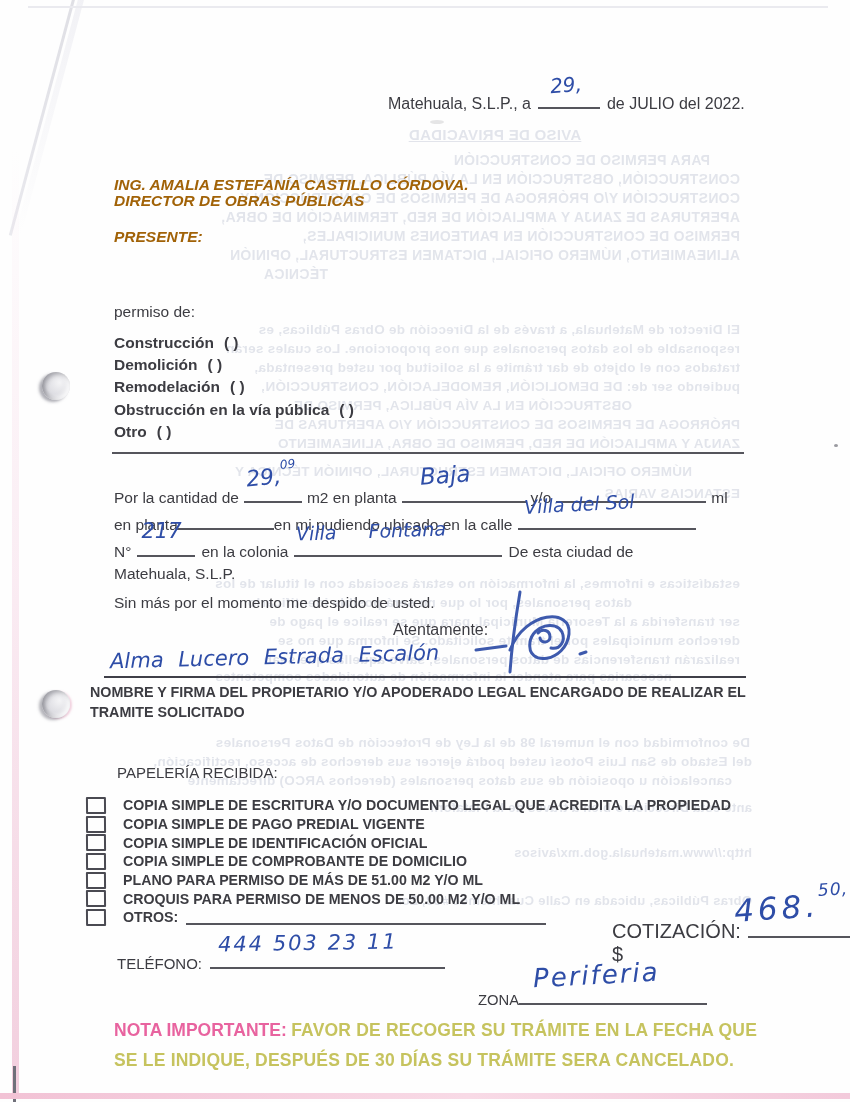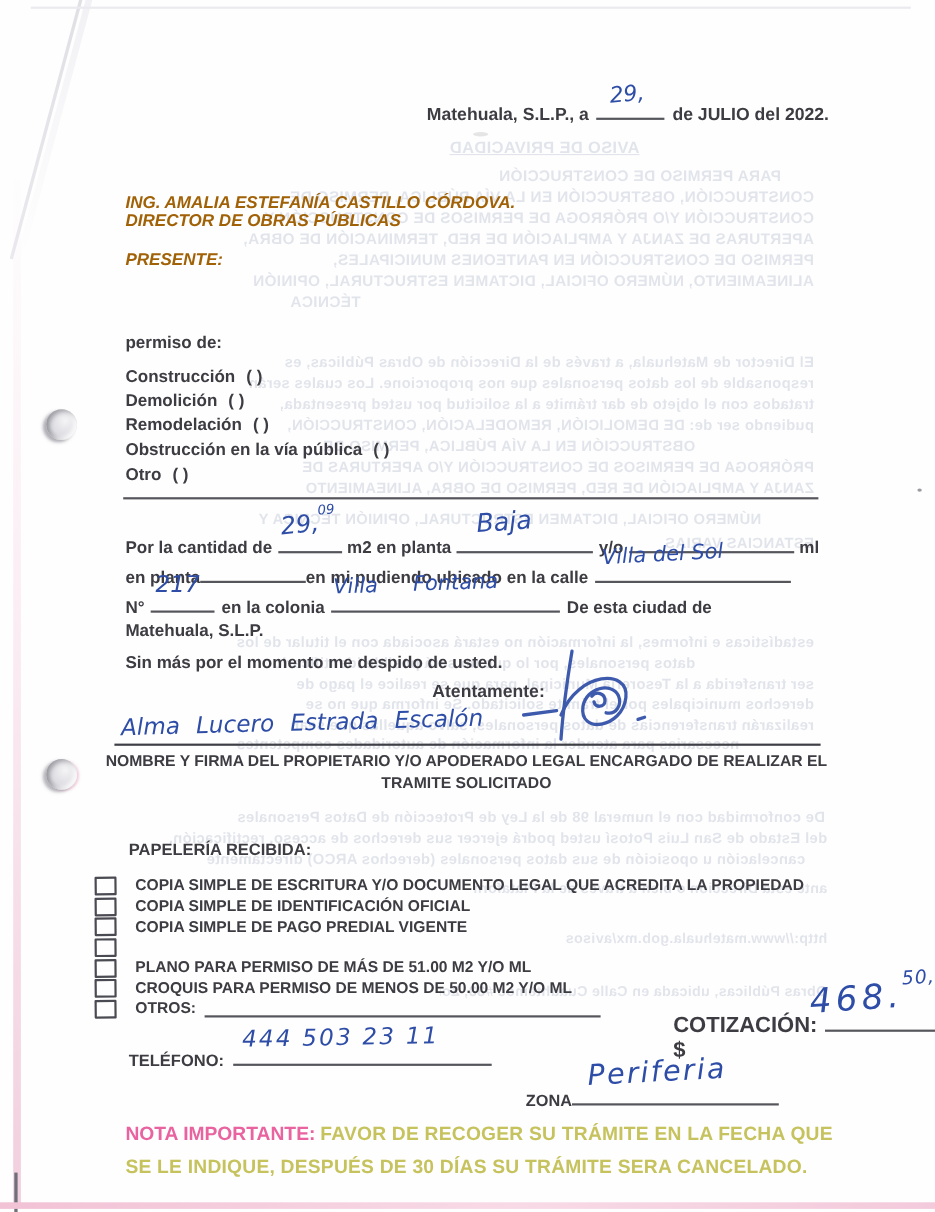--- a/index.html
+++ b/index.html
@@ -24,31 +24,31 @@
     background:radial-gradient(circle at 62% 38%,#f4f4f6 0%,#dcdce1 55%,#9b9ba3 100%);
     box-shadow:-3px 2px 3px rgba(110,110,122,.55), inset 3px 2px 4px rgba(90,90,100,.45), inset -3px -2px 4px rgba(255,255,255,.85);}
   .hole.h1{left:42px;top:372px;}
   .hole.h2{left:42px;top:690px;box-shadow:-3px 2px 3px rgba(110,110,122,.5),2px 1px 2px rgba(232,170,195,.5), inset 3px 2px 4px rgba(90,90,100,.45), inset -3px -2px 4px rgba(255,255,255,.85);}
   .speck{position:absolute;border-radius:50%;background:#9a9aa0;}
   
   .bleed{position:absolute;transform:scaleX(-1);color:#98a2b9;opacity:.27;
     font-weight:700;filter:blur(.4px);white-space:nowrap;overflow:hidden;letter-spacing:.3px;}
   
   .abs{position:absolute;}
-  .print{font-weight:700;color:#3c3c42;}
+  .print{font-weight:400;color:#3c3c42;}
   .sz{font-size:15.5px;}
   .italicline{font-style:italic;font-weight:700;color:#a16207;font-size:15.5px;}
   .row{display:flex;align-items:baseline;}
   .ufield{display:inline-block;border-bottom:2px solid #55555c;height:17px;position:relative;vertical-align:baseline;}
   .hw{font-family:"DejaVu Sans",sans-serif;font-style:italic;color:#2e4da7;white-space:nowrap;position:absolute;}
   .hw sup{font-size:.55em;position:relative;top:-.5em;}
   .opt-row{display:flex;align-items:baseline;height:22.2px;font-size:15.5px;font-weight:700;}
   .opt-box{margin-left:10px;}
   .rule{position:absolute;height:2px;background:#55555c;}
-  .center{text-align:center;}
+  .center{text-align:left;}
   .chk-row{display:flex;align-items:center;height:18.7px;}
   .chk-box{width:16px;height:13px;border:2px solid #4a4a52;border-radius:1px;flex:0 0 auto;transform:rotate(-.6deg);}
   .chk-label{margin-left:17px;font-size:14.2px;font-weight:700;white-space:nowrap;}
   .caption{font-size:14.3px;font-weight:700;line-height:20px;}
   .nota1-label{color:#e8639f;font-weight:700;font-size:17.5px;}
   .nota-text{color:#c6c35e;font-weight:700;font-size:17.5px;letter-spacing:.2px;}
   svg.sig{position:absolute;overflow:visible;}
 </style>
 </head>
 <body>
@@ -197,28 +197,29 @@
   </div>
 
   <div class="abs print" style="left:117px;top:764px;font-size:15px;">PAPELERÍA RECIBIDA:</div>
   <div id="papeleria-list" class="abs" style="left:86px;top:796px;">
       <div class="chk-row">
         <span class="chk-box"></span>
         <span class="chk-label">COPIA SIMPLE DE ESCRITURA Y/O DOCUMENTO LEGAL QUE ACREDITA LA PROPIEDAD</span>
       </div>
       <div class="chk-row">
         <span class="chk-box"></span>
+        <span class="chk-label">COPIA SIMPLE DE PAGO PREDIAL VIGENTE</span>
+      </div>
+      <div class="chk-row">
+        <span class="chk-box"></span>
         <span class="chk-label">COPIA SIMPLE DE IDENTIFICACIÓN OFICIAL</span>
       </div>
       <div class="chk-row">
         <span class="chk-box"></span>
-        <span class="chk-label">COPIA SIMPLE DE PAGO PREDIAL VIGENTE</span>
-      </div>
-      <div class="chk-row">
-        <span class="chk-box"></span>
+        <span class="chk-label">COPIA SIMPLE DE COMPROBANTE DE DOMICILIO</span>
       </div>
       <div class="chk-row">
         <span class="chk-box"></span>
         <span class="chk-label">PLANO PARA PERMISO DE MÁS DE 51.00 M2 Y/O ML</span>
       </div>
       <div class="chk-row">
         <span class="chk-box"></span>
         <span class="chk-label">CROQUIS PARA PERMISO DE MENOS DE 50.00 M2 Y/O ML</span>
       </div>
       <div class="chk-row">

